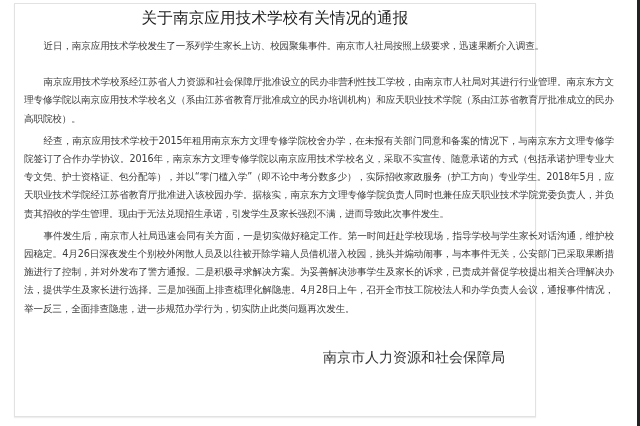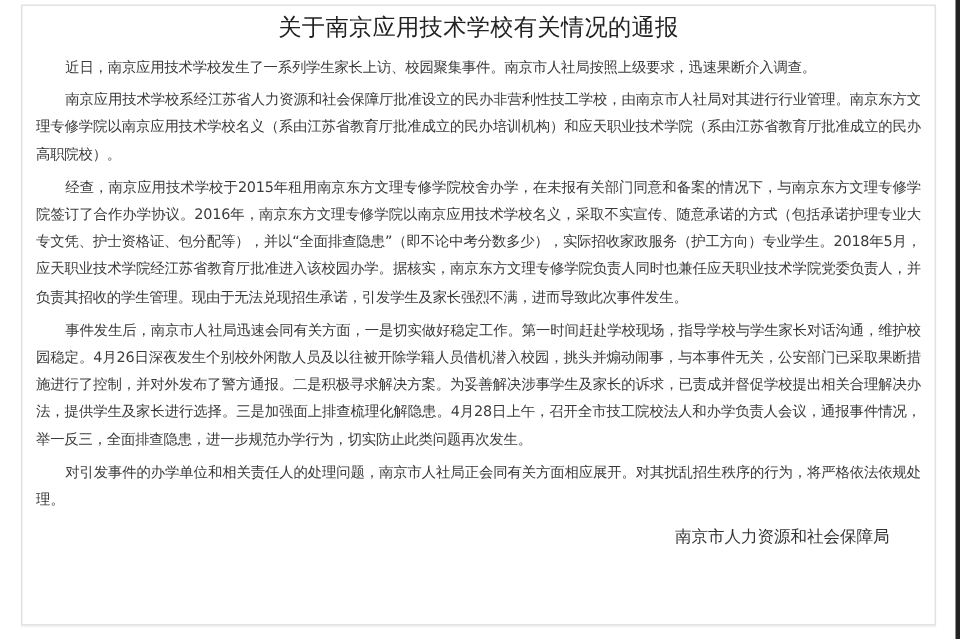--- a/index.html
+++ b/index.html
@@ -2,44 +2,43 @@
 <html><head>
 <meta charset="utf-8">
 <style>
   html, body { margin:0; padding:0; }
   body {
     width:640px; height:426px; background:#ffffff; position:relative; overflow:hidden;
     font-family:"DejaVu Sans", "Liberation Sans", sans-serif; color:#333333;
   }
   .rightline { position:absolute; left:637px; top:0; width:3px; height:426px; background:#222; }
   .panel {
-    position:absolute; left:14px; top:3px; width:610px; height:414px;
+    position:absolute; left:14px; top:3px; width:522px; height:414px;
     border:1px solid #e2e2e2; box-shadow:0 1px 1px #eeeeee; background:#fff; box-sizing:border-box;
   }
   .title {
     position:absolute; left:0; right:0; top:4px; text-align:center;
     font-size:15.5px; color:#222; letter-spacing:0.2px; line-height:20px;
   }
   .body { position:absolute; left:9px; top:33px; width:590px; }
   .para {
     font-size:9.6px; line-height:18.2px; text-indent:19.5px; margin:0 0 4px 0;
     text-align:justify; color:#3a3a3a; letter-spacing:-0.15px;
   }
-  .para.first { margin-bottom:3px; }
-  .sig { position:absolute; right:30px; top:343px; text-align:right; font-size:11px; color:#333; line-height:21px; }
+  .para.first { margin-bottom:18px; }
+  .sig { position:absolute; right:30px; top:343px; text-align:right; font-size:14px; color:#333; line-height:21px; }
 </style>
 </head>
 <body>
 
 <div class="rightline"></div>
 <div class="panel">
   <div class="title">关于南京应用技术学校有关情况的通报</div>
   <div class="body">
     <p class="para first">近日，南京应用技术学校发生了一系列学生家长上访、校园聚集事件。南京市人社局按照上级要求，迅速果断介入调查。</p>
     <p class="para">南京应用技术学校系经江苏省人力资源和社会保障厅批准设立的民办非营利性技工学校，由南京市人社局对其进行行业管理。南京东方文理专修学院以南京应用技术学校名义（系由江苏省教育厅批准成立的民办培训机构）和应天职业技术学院（系由江苏省教育厅批准成立的民办高职院校）。</p>
-    <p class="para">经查，南京应用技术学校于2015年租用南京东方文理专修学院校舍办学，在未报有关部门同意和备案的情况下，与南京东方文理专修学院签订了合作办学协议。2016年，南京东方文理专修学院以南京应用技术学校名义，采取不实宣传、随意承诺的方式（包括承诺护理专业大专文凭、护士资格证、包分配等），并以“全面排查隐患”（即不论中考分数多少），实际招收家政服务（护工方向）专业学生。2018年5月，应天职业技术学院经江苏省教育厅批准进入该校园办学。据核实，南京东方文理专修学院负责人同时也兼任应天职业技术学院党委负责人，并负责其招收的学生管理。现由于无法兑现招生承诺，引发学生及家长强烈不满，进而导致此次事件发生。</p>
+    <p class="para">经查，南京应用技术学校于2015年租用南京东方文理专修学院校舍办学，在未报有关部门同意和备案的情况下，与南京东方文理专修学院签订了合作办学协议。2016年，南京东方文理专修学院以南京应用技术学校名义，采取不实宣传、随意承诺的方式（包括承诺护理专业大专文凭、护士资格证、包分配等），并以“零门槛入学”（即不论中考分数多少），实际招收家政服务（护工方向）专业学生。2018年5月，应天职业技术学院经江苏省教育厅批准进入该校园办学。据核实，南京东方文理专修学院负责人同时也兼任应天职业技术学院党委负责人，并负责其招收的学生管理。现由于无法兑现招生承诺，引发学生及家长强烈不满，进而导致此次事件发生。</p>
     <p class="para">事件发生后，南京市人社局迅速会同有关方面，一是切实做好稳定工作。第一时间赶赴学校现场，指导学校与学生家长对话沟通，维护校园稳定。4月26日深夜发生个别校外闲散人员及以往被开除学籍人员借机潜入校园，挑头并煽动闹事，与本事件无关，公安部门已采取果断措施进行了控制，并对外发布了警方通报。二是积极寻求解决方案。为妥善解决涉事学生及家长的诉求，已责成并督促学校提出相关合理解决办法，提供学生及家长进行选择。三是加强面上排查梳理化解隐患。4月28日上午，召开全市技工院校法人和办学负责人会议，通报事件情况，举一反三，全面排查隐患，进一步规范办学行为，切实防止此类问题再次发生。</p>
-    <p class="para">对引发事件的办学单位和相关责任人的处理问题，南京市人社局正会同有关方面相应展开。对其扰乱招生秩序的行为，将严格依法依规处理。</p>
   </div>
   <div class="sig">
     <div>南京市人力资源和社会保障局</div>
   </div>
 </div>
 
 </body></html>

